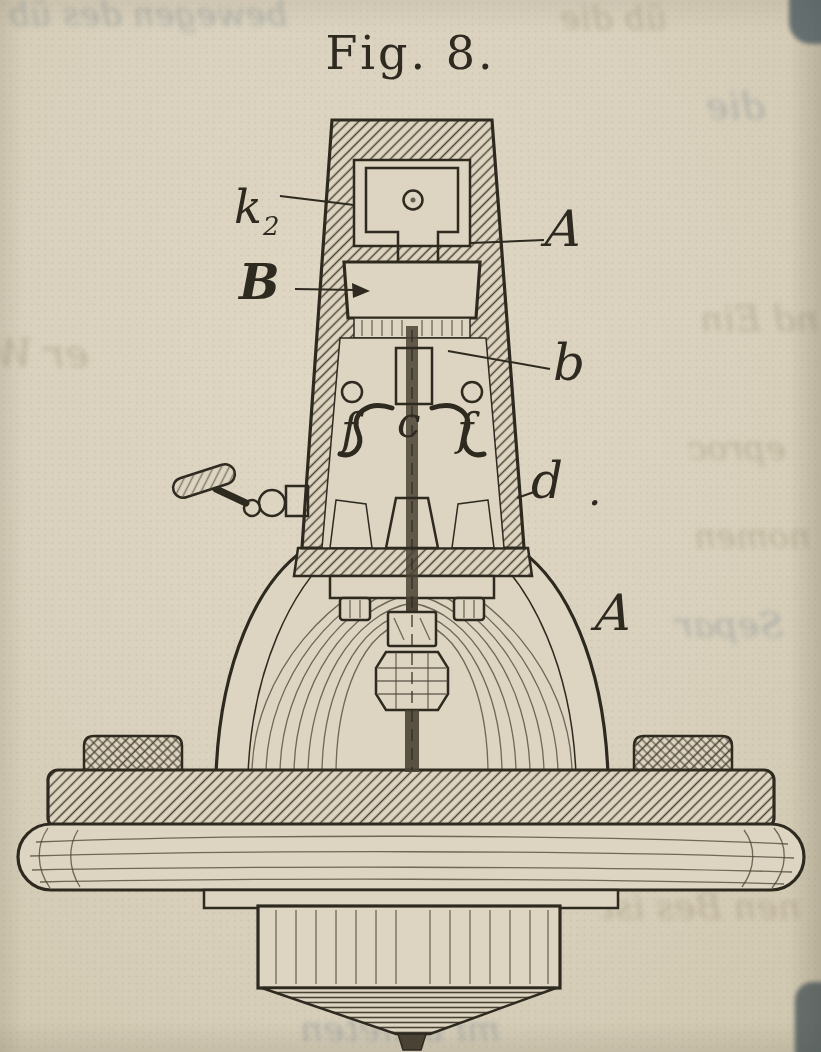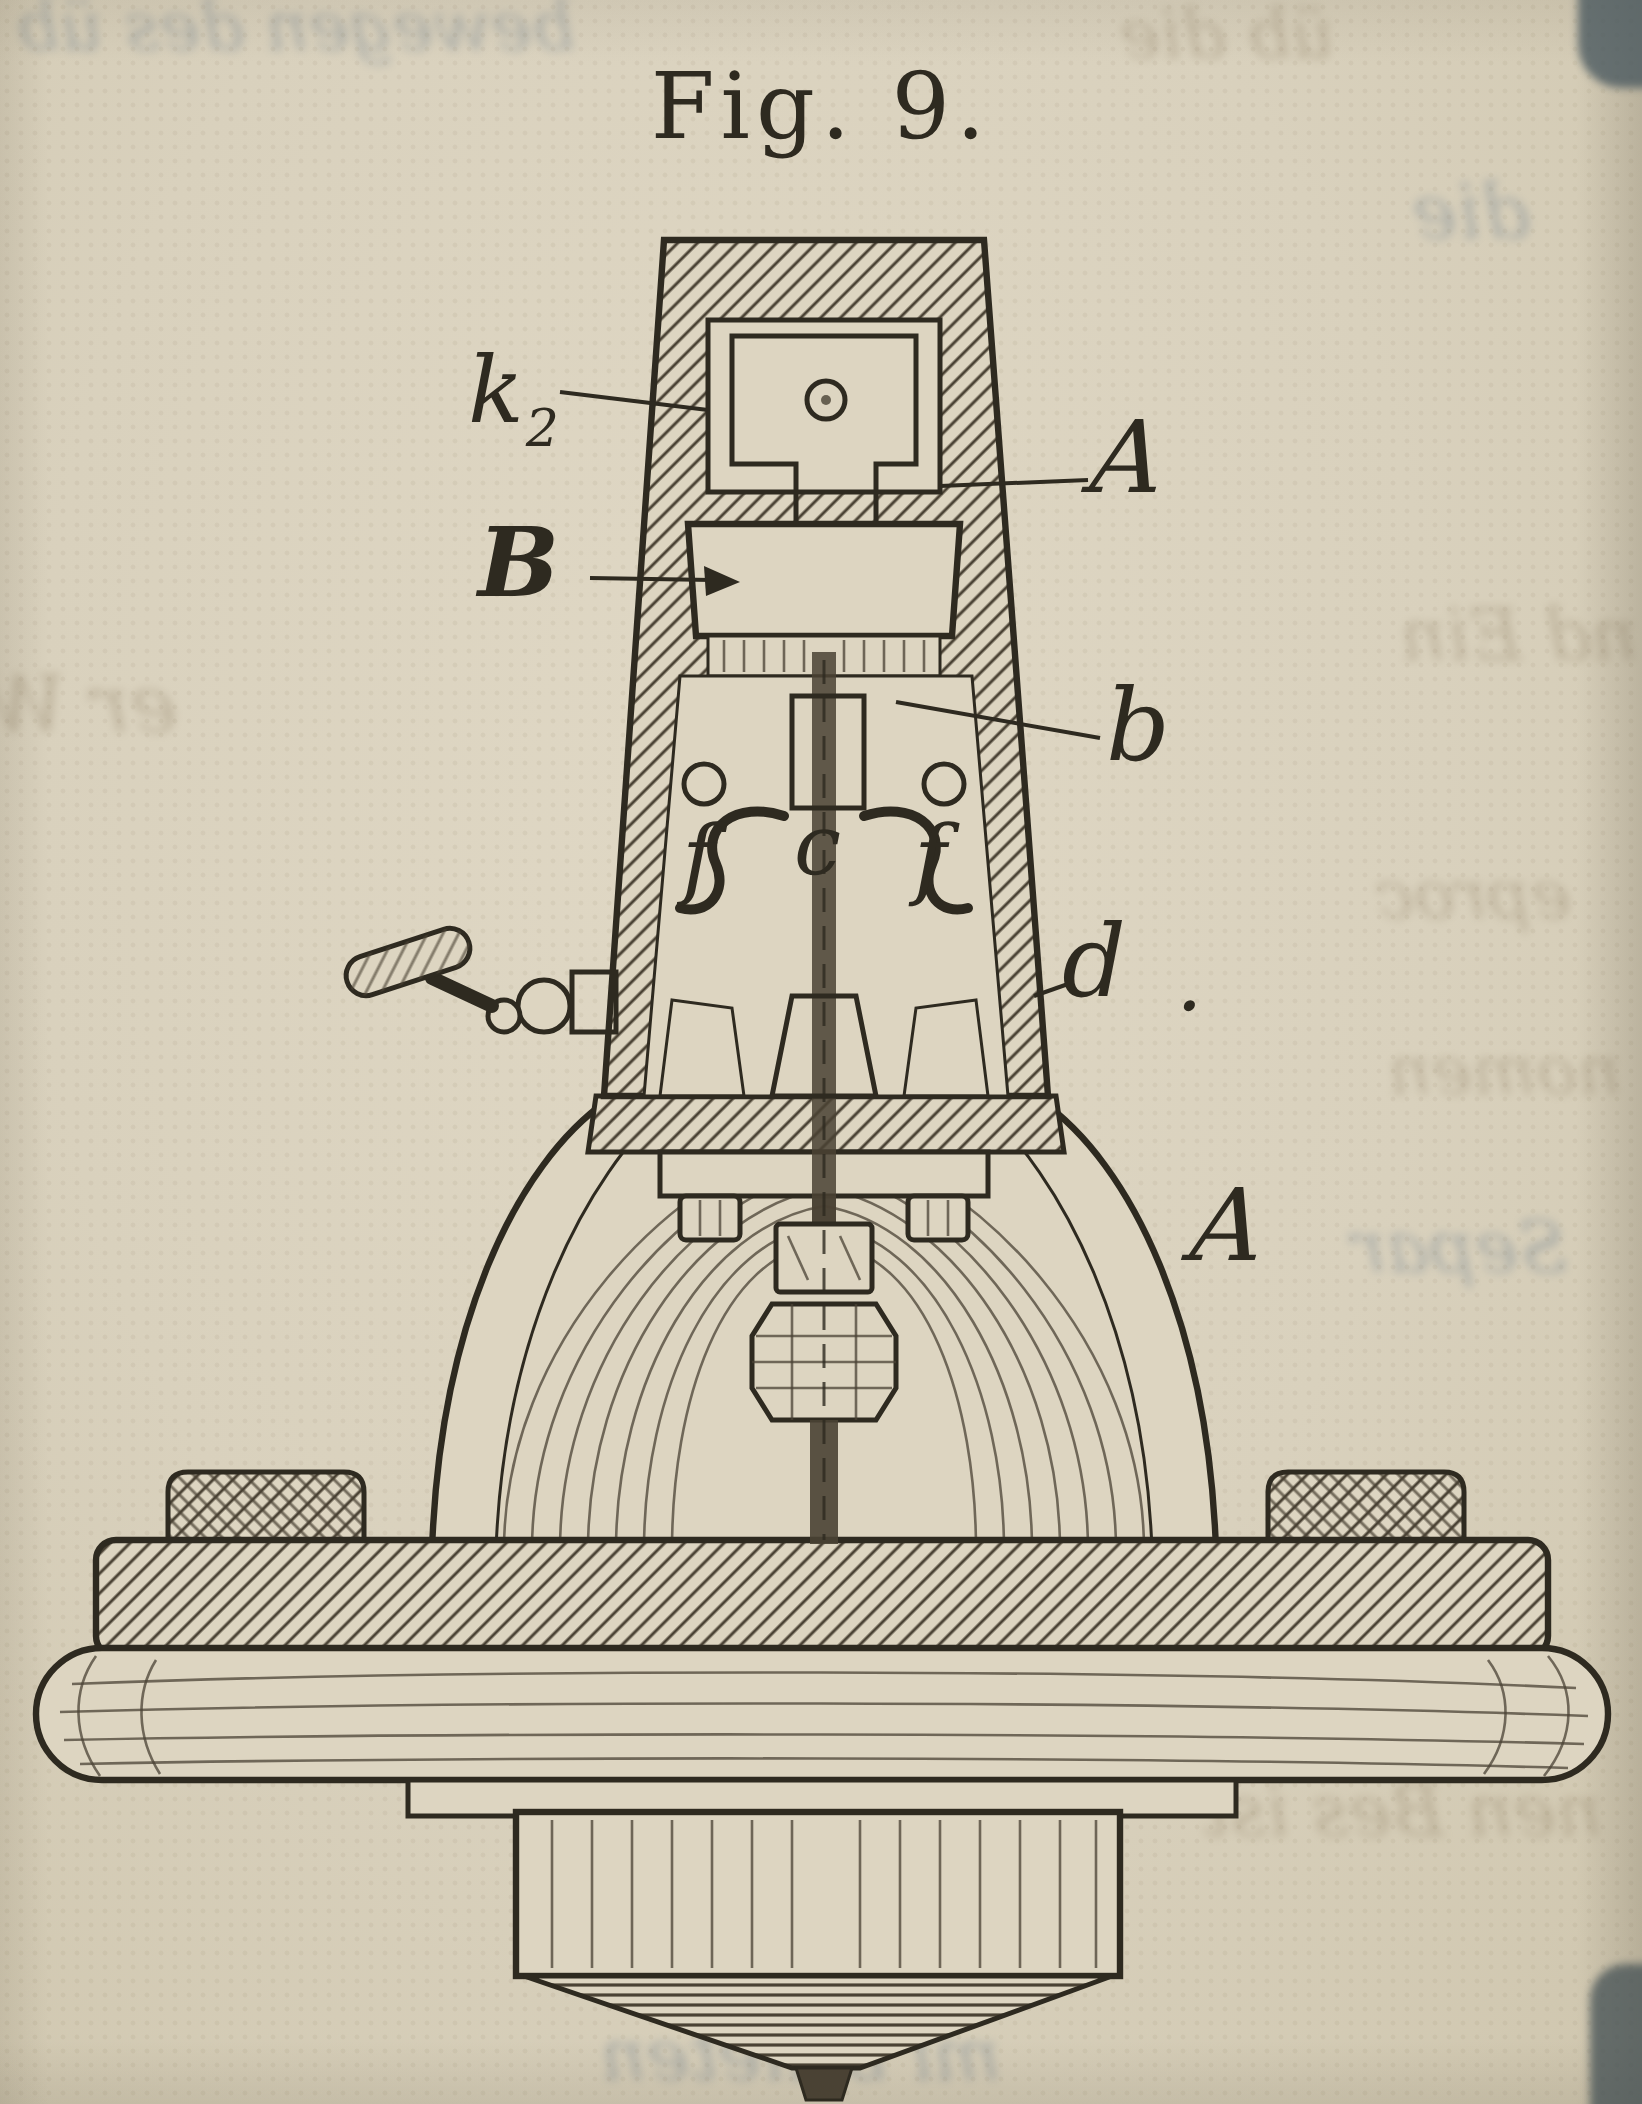--- a/index.html
+++ b/index.html
@@ -29,21 +29,21 @@
   .corner{position:absolute;z-index:4;pointer-events:none;filter:blur(2px);}
   .corner.tr{top:-8px;right:-8px;width:40px;height:52px;background:#44545c;opacity:.75;border-radius:0 0 0 22px;}
   .corner.br{bottom:-10px;right:-8px;width:34px;height:80px;background:#3c4a50;opacity:.7;border-radius:18px 0 0 0;}
 
   .fig-title{
     position:absolute;z-index:5;left:50%;top:26px;transform:translateX(-50%);
     font-size:46px;letter-spacing:3px;color:var(--ink);
   }
 
   .lbl{position:absolute;z-index:6;font-style:italic;color:var(--ink);line-height:1;white-space:nowrap;}
-  .lbl-k2{left:234px;top:172px;font-size:46px;}
+  .lbl-k2{left:234px;top:184px;font-size:46px;}
   .lbl-k2 sub{font-size:26px;vertical-align:-12px;margin-left:1px;}
   .lbl-a-upper{left:546px;top:204px;font-size:50px;transform:skewX(-6deg);}
   .lbl-B{left:239px;top:258px;font-size:48px;font-weight:bold;}
   .lbl-b{left:553px;top:338px;font-size:50px;}
   .lbl-f1{left:341px;top:408px;font-size:44px;}
   .lbl-c{left:397px;top:402px;font-size:42px;}
   .lbl-f2{left:457px;top:408px;font-size:44px;}
   .lbl-d{left:531px;top:456px;font-size:50px;}
   .lbl-d-period{left:588px;top:470px;font-size:42px;}
   .lbl-a-lower{left:596px;top:588px;font-size:50px;transform:skewX(-6deg);}
@@ -277,21 +277,21 @@
     <g stroke="var(--ink)" stroke-width="2">
       <line x1="280" y1="196" x2="354" y2="205"></line>
       <line x1="544" y1="240" x2="470" y2="243"></line>
       <line x1="295" y1="289" x2="356" y2="290"></line>
       <polygon fill="var(--ink)" stroke="none" points="370,291 352,283 353,298"></polygon>
       <line x1="550" y1="369" x2="448" y2="351"></line>
       <line x1="534" y1="492" x2="517" y2="498"></line>
     </g>
   </svg>
 
-  <div class="fig-title">Fig. 9.</div>
+  <div class="fig-title">Fig. 8.</div>
 
   <div class="lbl lbl-k2"><span>k</span><sub>2</sub></div>
   <div class="lbl lbl-a-upper">A</div>
   <div class="lbl lbl-B">B</div>
   <div class="lbl lbl-b">b</div>
   <div class="lbl lbl-f1">f</div>
   <div class="lbl lbl-c">c</div>
   <div class="lbl lbl-f2">f</div>
   <div class="lbl lbl-d">d</div>
   <div class="lbl lbl-d-period">.</div>

